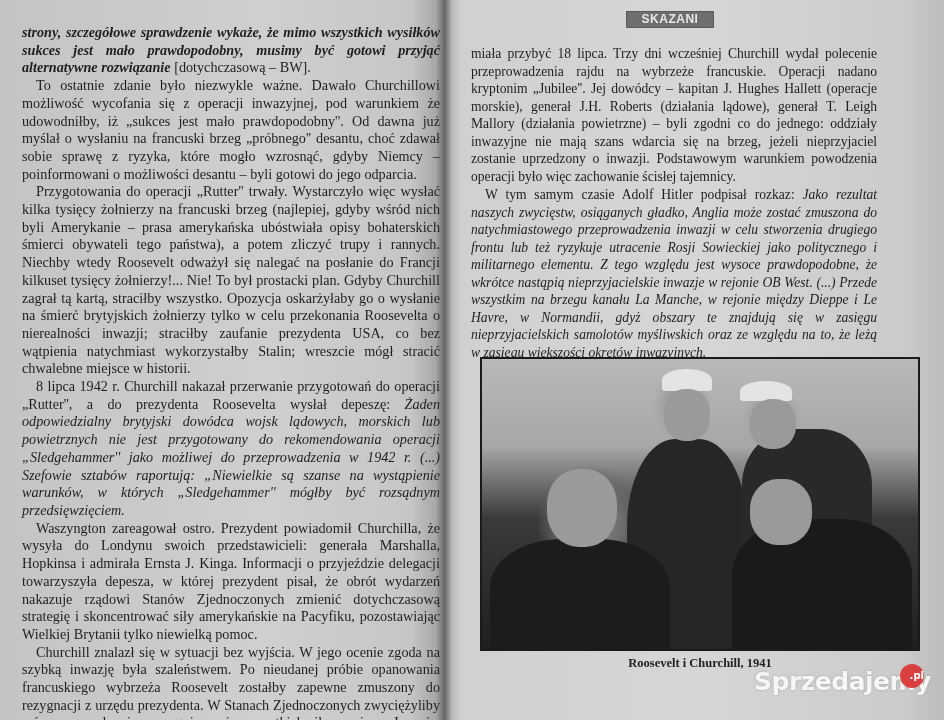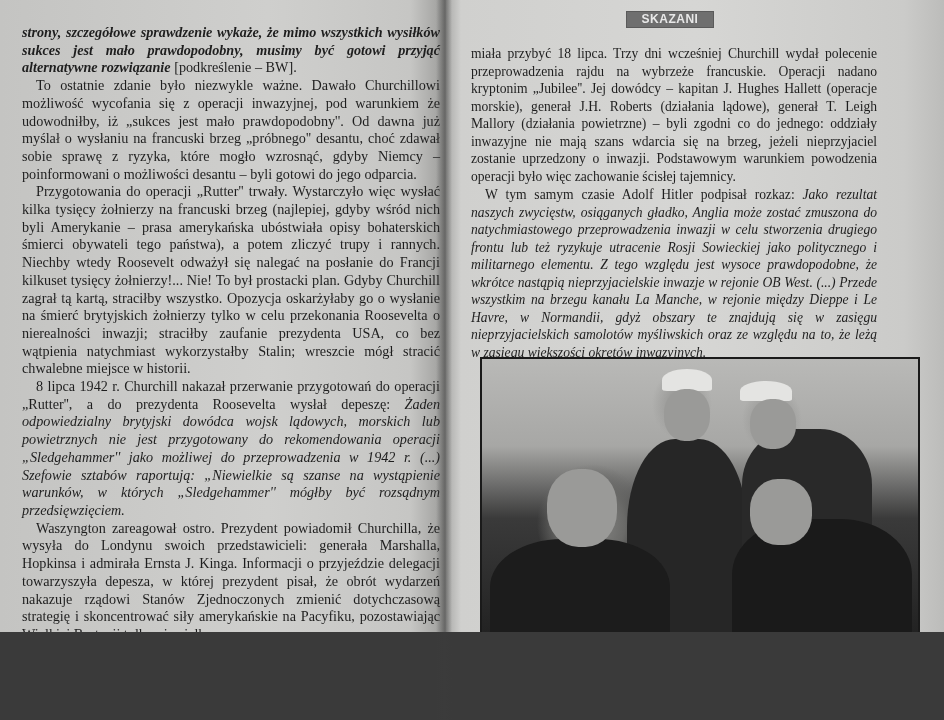--- a/index.html
+++ b/index.html
@@ -3,21 +3,21 @@
 <meta charset="utf-8">
 <style>
   html, body { margin: 0; padding: 0; }
   body {
     width: 944px; height: 720px; overflow: hidden; position: relative;
     background: #3a3a3a;
     font-family: "Liberation Serif", serif;
     color: #1e1e1e;
   }
   .page {
-    position: absolute; top: 0; height: 632px; overflow: hidden;
+    position: absolute; top: 0; height: 720px; overflow: hidden;
   }
   .page-left {
     left: 0; width: 446px;
     background: linear-gradient(90deg, #c4c4c2 0%, #cfcfcd 60%, #c6c6c4 92%, #9b9b99 100%);
   }
   .page-right {
     left: 446px; width: 498px;
     background: linear-gradient(90deg, #a9a9a7 0%, #d0d0ce 3%, #d6d6d4 50%, #cbcbc9 92%, #bcbcba 100%);
   }
   .gutter {
@@ -91,21 +91,21 @@
     font-family: "DejaVu Sans", sans-serif; font-weight: bold; font-size: 10px;
     line-height: 24px; text-align: right;
   }
 </style>
 </head>
 <body>
 
 <div class="page page-left">
   <div class="text-left">
     <p class="noindent">
-      <span class="quote-bold">strony, szczegółowe sprawdzenie wykaże, że mimo wszystkich wysiłków sukces jest mało prawdopodobny, musimy być gotowi przyjąć alternatywne rozwiązanie</span><span> [podkreślenie – BW].</span>
+      <span class="quote-bold">strony, szczegółowe sprawdzenie wykaże, że mimo wszystkich wysiłków sukces jest mało prawdopodobny, musimy być gotowi przyjąć alternatywne rozwiązanie</span><span> [dotychczasową – BW].</span>
     </p>
     <p>To ostatnie zdanie było niezwykle ważne. Dawało Churchillowi możliwość wycofania się z operacji inwazyjnej, pod warunkiem że udowodniłby, iż „sukces jest mało prawdopodobny''. Od dawna już myślał o wysłaniu na francuski brzeg „próbnego'' desantu, choć zdawał sobie sprawę z ryzyka, które mogło wzrosnąć, gdyby Niemcy – poinformowani o możliwości desantu – byli gotowi do jego odparcia.</p>
     <p>Przygotowania do operacji „Rutter'' trwały. Wystarczyło więc wysłać kilka tysięcy żołnierzy na francuski brzeg (najlepiej, gdyby wśród nich byli Amerykanie – prasa amerykańska ubóstwiała opisy bohaterskich śmierci obywateli tego państwa), a potem zliczyć trupy i rannych. Niechby wtedy Roosevelt odważył się nalegać na posłanie do Francji kilkuset tysięcy żołnierzy!... Nie! To był prostacki plan. Gdyby Churchill zagrał tą kartą, straciłby wszystko. Opozycja oskarżyłaby go o wysłanie na śmierć brytyjskich żołnierzy tylko w celu przekonania Roosevelta o nierealności inwazji; straciłby zaufanie prezydenta USA, co bez wątpienia natychmiast wykorzystałby Stalin; wreszcie mógł stracić chwalebne miejsce w historii.</p>
     <p>
       <span>8 lipca 1942 r. Churchill nakazał przerwanie przygotowań do operacji „Rutter'', a do prezydenta Roosevelta wysłał depeszę: </span><span class="it">Żaden odpowiedzialny brytyjski dowódca wojsk lądowych, morskich lub powietrznych nie jest przygotowany do rekomendowania operacji „Sledgehammer'' jako możliwej do przeprowadzenia w 1942 r. (...) Szefowie sztabów raportują: „Niewielkie są szanse na wystąpienie warunków, w których „Sledgehammer'' mógłby być rozsądnym przedsięwzięciem.</span>
     </p>
     <p>Waszyngton zareagował ostro. Prezydent powiadomił Churchilla, że wysyła do Londynu swoich przedstawicieli: generała Marshalla, Hopkinsa i admirała Ernsta J. Kinga. Informacji o przyjeździe delegacji towarzyszyła depesza, w której prezydent pisał, że obrót wydarzeń nakazuje rządowi Stanów Zjednoczonych zmienić dotychczasową strategię i skoncentrować siły amerykańskie na Pacyfiku, pozostawiając Wielkiej Brytanii tylko niewielką pomoc.</p>
     <p>Churchill znalazł się w sytuacji bez wyjścia. W jego ocenie zgoda na szybką inwazję była szaleństwem. Po nieudanej próbie opanowania francuskiego wybrzeża Roosevelt zostałby zapewne zmuszony do rezygnacji z urzędu prezydenta. W Stanach Zjednoczonych zwyciężyliby wówczas zwolennicy zaangażowania wszystkich sił w wojnę z Japonią. Ameryka wycofałaby swoje poparcie dla Wielkiej Brytanii, a bez tego zwycięstwo w Europie było niemożliwe. Efekt byłby ten sam, gdyby Churchill nie zgodził się na dokonanie inwazji – obrażony prezydent groził, że Ameryka zajmie się wtedy wojną na Pacyfiku!</p>
 
   </div>
@@ -126,18 +126,19 @@
     <div class="figure fig-officer2"></div>
     <div class="figure fig-roosevelt"></div>
     <div class="figure fig-churchill"></div>
     <div class="cap cap1"></div>
     <div class="cap cap2"></div>
     <div class="face face-o1"></div>
     <div class="face face-o2"></div>
     <div class="face face-r"></div>
     <div class="face face-c"></div>
   </div>
+  <div class="caption">Roosevelt i Churchill, 1941</div>
 
   <div class="watermark">Sprzedajemy</div>
   <div class="watermark-dot">.pl</div>
 </div>
 
 <div class="gutter"></div>
 
 </body></html>

